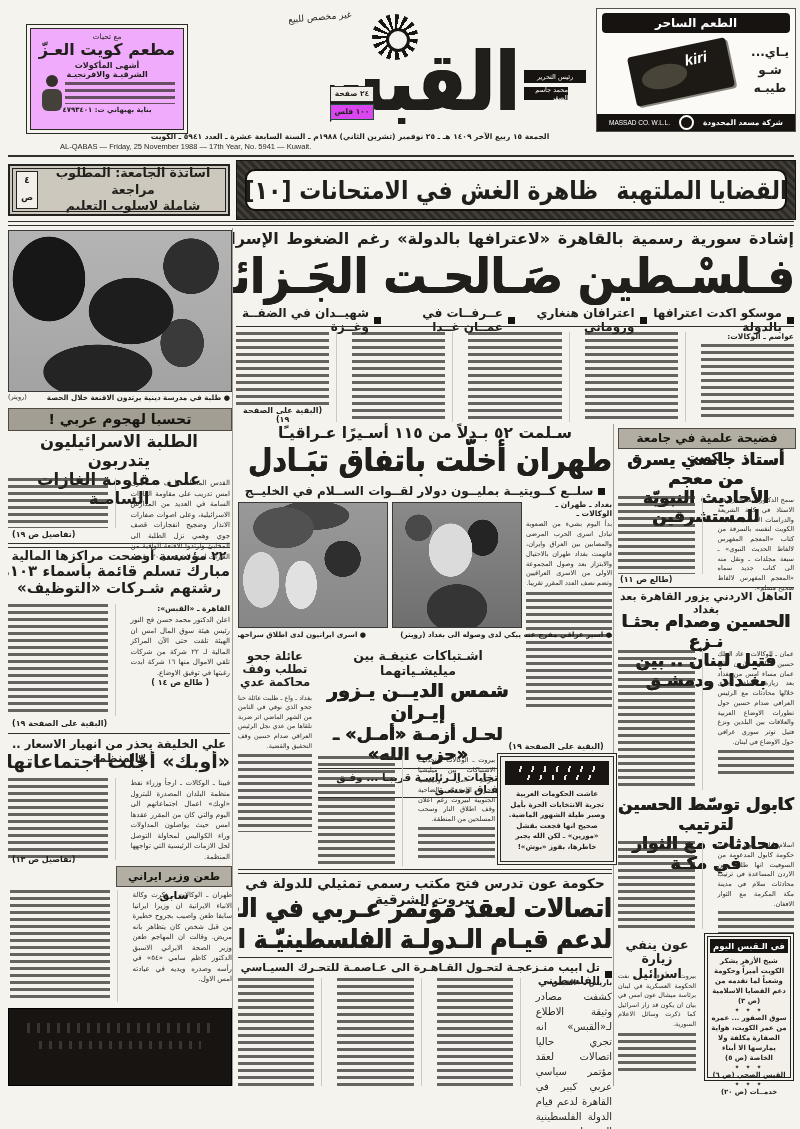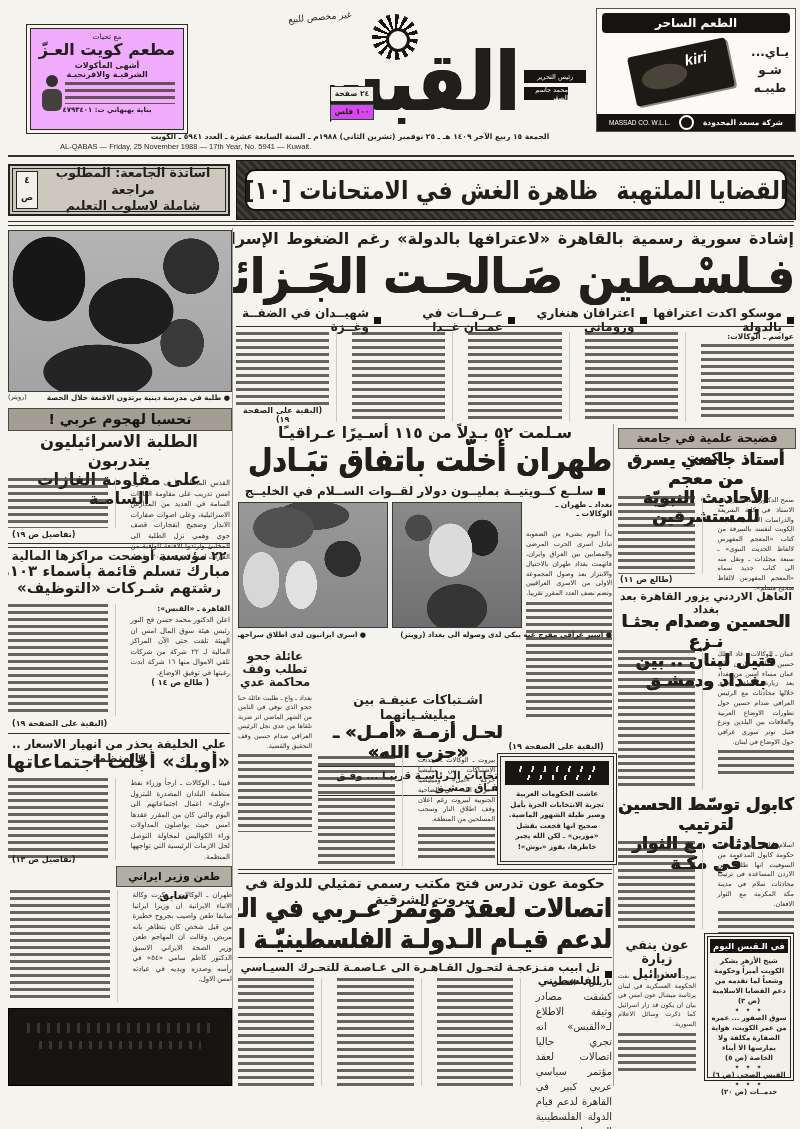--- a/index.html
+++ b/index.html
@@ -245,41 +245,42 @@
       linear-gradient(#9d988e,#8b867c);"></div>
   <div class="abs photo halft" style="left:392px;top:502px;width:128px;height:124px;background:
       radial-gradient(ellipse 36px 44px at 45% 38%,#dcd8cf 0 60%,transparent 61%),
       radial-gradient(ellipse 26px 30px at 70% 28%,#2a261f 0 60%,transparent 61%),
       radial-gradient(ellipse 50px 40px at 50% 85%,#3b3730 0 60%,transparent 61%),
       radial-gradient(ellipse 22px 22px at 20% 20%,#4e4a42 0 60%,transparent 61%),
       linear-gradient(#8e897f,#776f63);"></div>
 
   <div class="abs" style="left:526px;top:500px;width:86px;height:238px;">
     <div class="dl">بغداد ـ طهران ـ الوكالات ـ</div>
-    <p class="lead-txt" style="margin:12px 0 0;font-size:6.6px;">بدأ اليوم بشيء من الصعوبة تبادل اسرى الحرب المرضى والمصابين بين العراق وايران، فاتهمت بغداد طهران بالاحتيال والابتزاز بعد وصول المجموعة الاولى من الاسرى العراقيين وتضم نصف العدد المقرر تقريبا.</p>
+    <p class="lead-txt" style="margin:2px 0 0;font-size:6.6px;">بدأ اليوم بشيء من الصعوبة تبادل اسرى الحرب المرضى والمصابين بين العراق وايران، فاتهمت بغداد طهران بالاحتيال والابتزاز بعد وصول المجموعة الاولى من الاسرى العراقيين وتضم نصف العدد المقرر تقريبا.</p>
     <div class="sim" style="height:118px;margin-top:3px;"></div>
   </div>
 
   <div class="abs" style="left:238px;top:630px;width:374px;display:flex;justify-content:space-between;">
     <span class="cap nw clip" style="max-width:210px;padding-left:40px;">● اسير عراقي مفرج عنه يبكي لدى وصوله الى بغداد (رويتر)</span>
     <span class="cap nw clip" style="max-width:150px;">● اسرى ايرانيون لدى اطلاق سراحهم</span>
   </div>
 
   <div class="abs" style="left:238px;top:650px;width:74px;height:216px;">
     <div class="hl" style="font-size:11.5px;">
       <div>عائلة جحو</div>
       <div>تطلب وقف</div>
       <div>محاكمة عدي</div>
     </div>
     <p class="lead-txt" style="margin:4px 0 0;font-size:6.4px;">بغداد ـ واع ـ طلبت عائلة حنا جحو الذي توفي في الثامن من الشهر الماضي اثر ضربة تلقاها من عدي نجل الرئيس العراقي صدام حسين وقف التحقيق والقضية.</p>
     <div class="sim" style="height:78px;margin-top:3px;"></div>
   </div>
 
   <div class="abs" style="left:318px;top:648px;width:200px;">
-    <div class="kick" style="font-size:12.5px;margin-top:44px;">اشـتباكات عنيفـة بين ميليشـياتهما</div>
+    <div class="kick" style="font-size:12.5px;">اشـتباكات عنيفـة بين ميليشـياتهما</div>
+    <div class="hl hv" style="font-size:19px;margin-top:2px;">شمس الديــن يـزور إيـران</div>
     <div class="hl hv" style="font-size:17.5px;">لحـل أزمـة «أمـل» ـ «حزب الله»</div>
     <div class="subrow" style="border-top:1px solid #33302b;border-bottom:1px solid #33302b;padding:2px 0;margin-top:4px;">
       <span class="sq"></span>
       <span style="font-size:10.5px;font-weight:700;">انتخابات الـرئاسـة قريبـا ... وفـق اتفـاق دمشـق</span>
     </div>
   </div>
   <div class="abs cols vsep" style="left:318px;top:756px;width:177px;height:110px;">
     <div>
         <p class="lead-txt" style="margin:0;font-size:6.6px;">بيروت ـ الوكالات ـ تجددت الاشتباكات بين ميليشيا حركة «امل» وميليشيا «حزب الله» في الضاحية الجنوبية لبيروت رغم اعلان وقف اطلاق النار وسحب المسلحين من المنطقة.</p>
         <div class="sim" style="height:34px;margin-top:2px;"></div>

